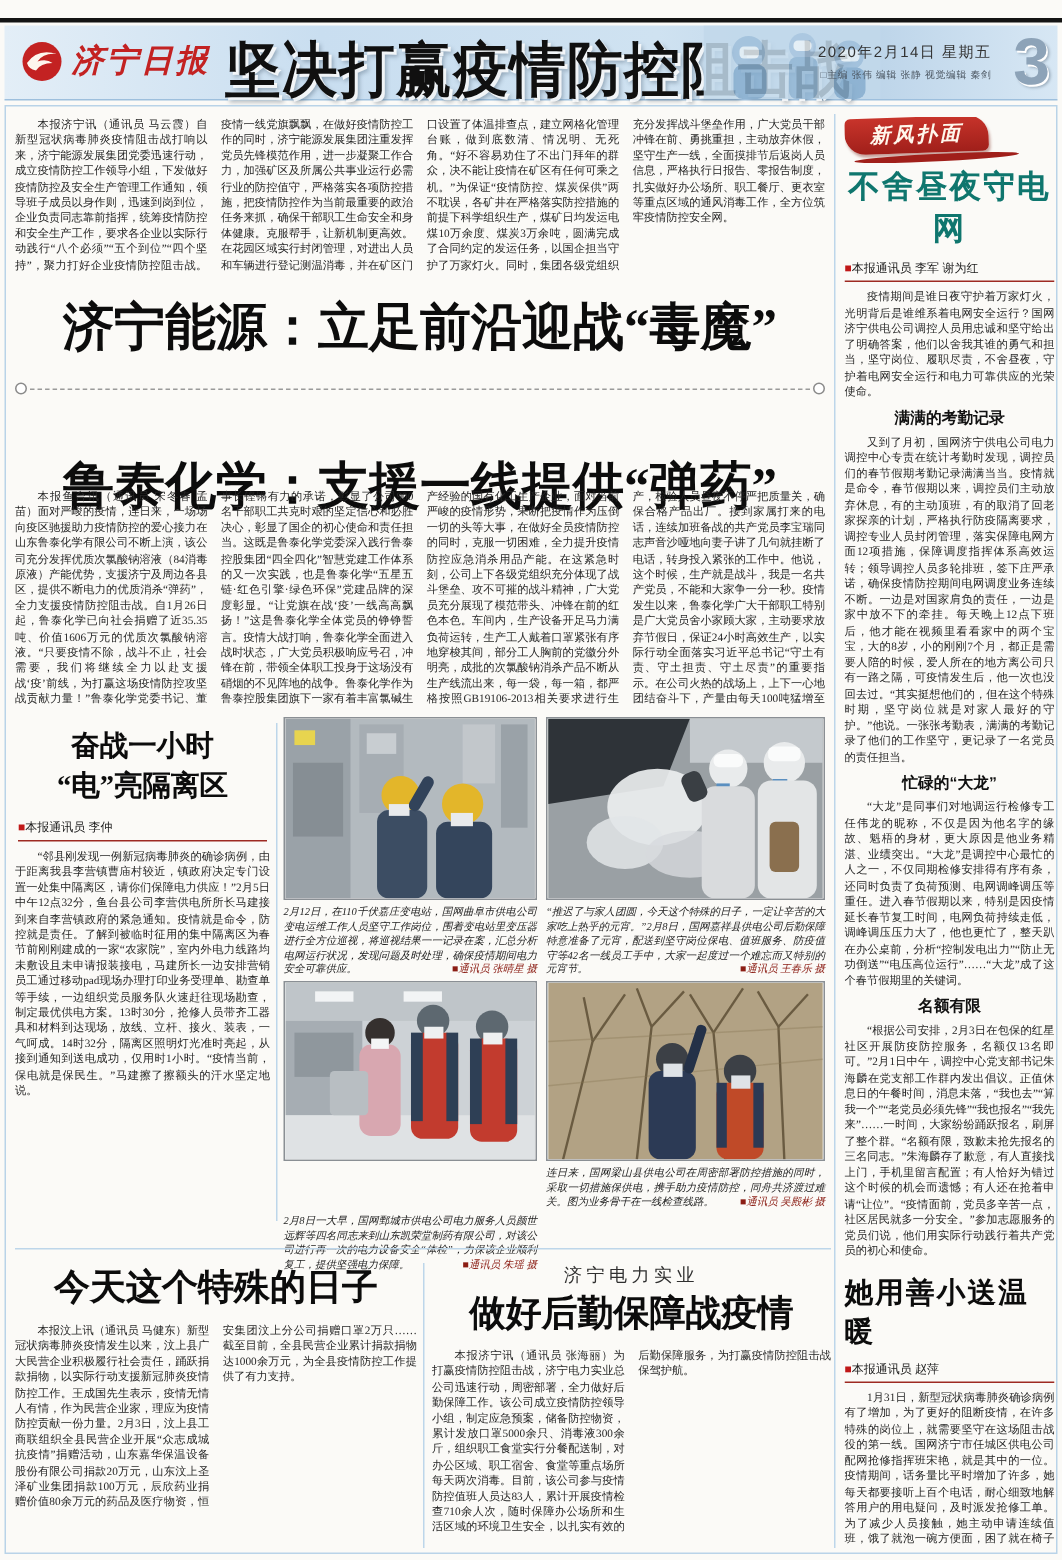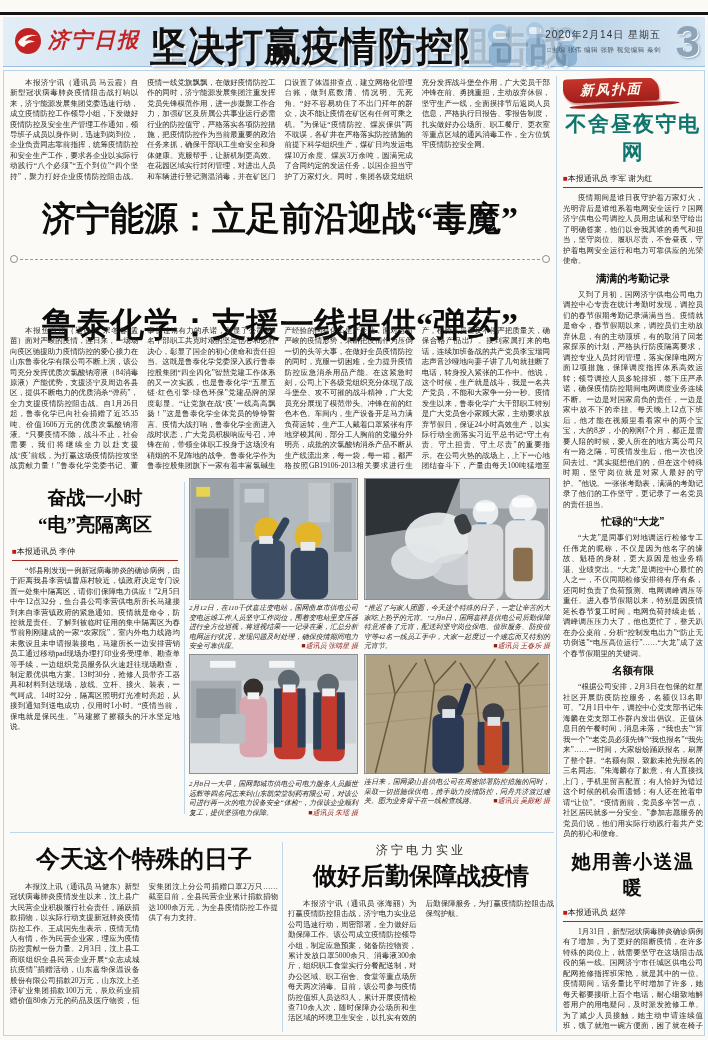--- a/index.html
+++ b/index.html
@@ -61,21 +61,21 @@
            display:flex; align-items:center; justify-content:center; margin-bottom:8px;
            box-shadow:1px 2px 2px rgba(120,30,20,.4); }
   .badge span { color:#fff7ec; font-weight:900; font-size:13.5px; letter-spacing:2px;
                 font-style:italic; font-family:"Liberation Sans",sans-serif; }
   .badge::after { content:""; position:absolute; left:6px; bottom:-6px; width:110px; height:5px;
                   background:#a01f1a; border-radius:50% 60% 50% 60%; transform:rotate(-1deg); }
 
   .rc-h1 { font-family:"Liberation Sans",sans-serif; font-size:21px; font-weight:900;
            letter-spacing:1.5px; color:#0f766e; text-align:center; margin-bottom:7px; }
   .rc-h2 { font-family:Liberation Serif, serif; font-size:19px; font-weight:900;
-           letter-spacing:1.5px; color:#0c0c0c; text-align:center; margin:9px 0 6px; }
+           letter-spacing:1.5px; color:#0c0c0c; margin:9px 0 6px; }
   .rc-body { font-size:7.5px; line-height:10.5px; text-align:justify; color:#272727; text-indent:2em; margin-top:5px; }
 
   .photo { border:1px solid #8a8f94; overflow:hidden; }
   .photo svg { display:block; width:100%; height:100%; }
 </style>
 </head>
 <body>
 
 <div class="page">
 
@@ -234,21 +234,21 @@
       <rect x="78" y="55" width="13" height="9" fill="#dfe3e7"></rect>
       <rect x="96" y="28" width="7" height="34" rx="3" fill="#243148" transform="rotate(18 99 45)"></rect>
       <circle cx="130" cy="60" r="11" fill="#3c4046"></circle>
       <rect x="114" y="68" width="32" height="52" rx="8" fill="#c04a28"></rect>
       <rect x="114" y="68" width="7" height="44" fill="#2c3a55"></rect>
       <rect x="139" y="68" width="7" height="44" fill="#2c3a55"></rect>
       <rect x="124" y="63" width="13" height="9" fill="#dfe3e7"></rect>
     </svg>
   </div>
 
-  <div class="abs" style="left:189px; top:780px; width:169px; height:36px;">
+  <div class="abs" style="left:189px; top:810px; width:169px; height:36px;">
     <div class="caption"><span>2月8日一大早，国网鄄城市供电公司电力服务人员颜世远辉等四名同志来到山东凯荣堂制药有限公司，对该公司进行再一次的电力设备安全“体检”，力保该企业顺利复工，提供坚强电力保障。</span>
       <span class="credit">■通讯员 朱瑶 摄</span></div>
   </div>
   <div class="abs" style="left:364px; top:778px; width:186px; height:36px;">
     <div class="caption"><span>连日来，国网梁山县供电公司在周密部署防控措施的同时，采取一切措施保供电，携手助力疫情防控，同舟共济渡过难关。图为业务骨干在一线检查线路。</span>
       <span class="credit">■通讯员 吴殿彬 摄</span></div>
   </div>
 
   <div class="hrule" style="left:10px; top:832px; width:544px;"></div>
 

